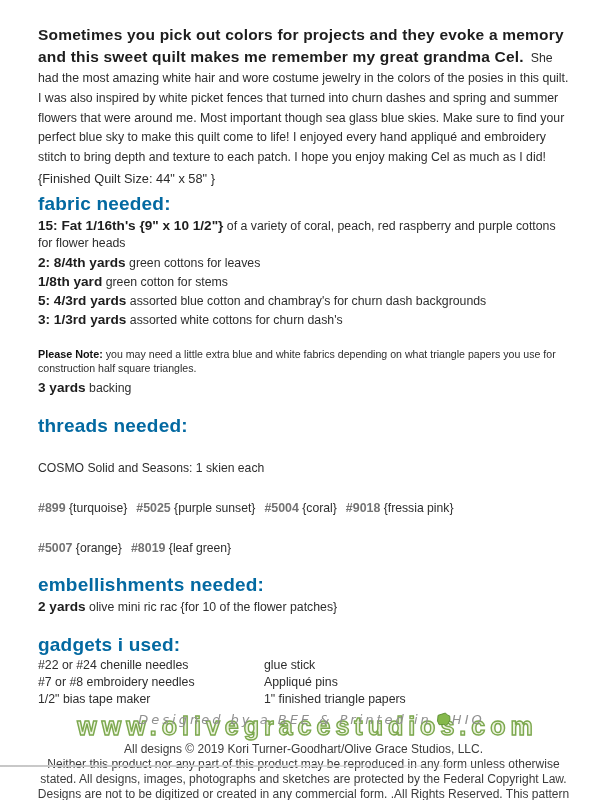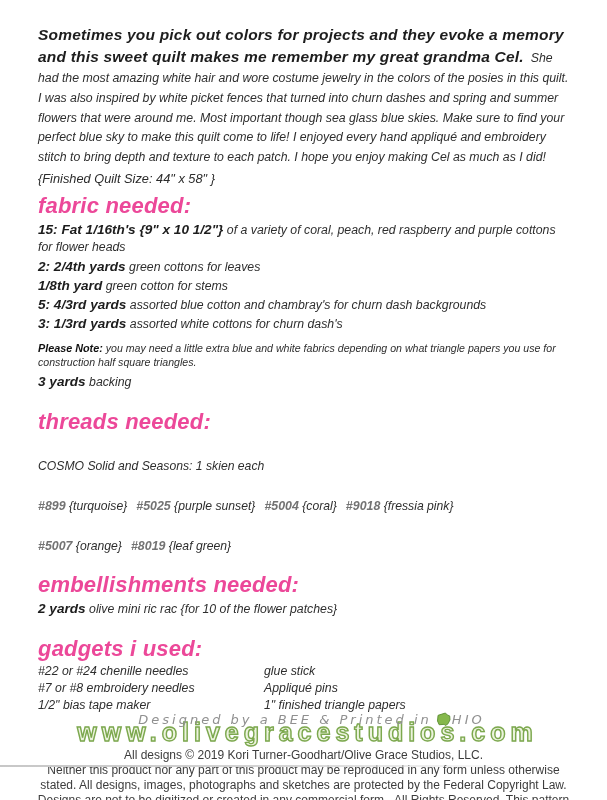--- a/index.html
+++ b/index.html
@@ -1,34 +1,34 @@
 <!DOCTYPE html>
 <html><head>
 <meta charset="utf-8">
 <style>
   html,body { margin:0; padding:0; background:#ffffff; }
   .page {
     position:relative; width:607px; height:800px; background:#ffffff;
     font-family:"Liberation Sans", sans-serif; color:#2e2e2e; overflow:hidden;
   }
-  .content { padding:24px 36px 0 38px;font-style:italic; }
+  .content { padding:24px 36px 0 38px; }
 
   .intro { margin:0 0 4px 0; }
   .intro .lead { font-size:15.5px; font-weight:700; color:#1d1d1d; line-height:1.42; letter-spacing:0.2px; }
   .intro .rest { font-size:12.3px; line-height:1.45; color:#2e2e2e; margin-left:7px; }
 
   .quiltsize { font-size:12.8px; margin:3px 0 1px; color:#2b2b2b; }
 
-  h2.section { font-size:22px; font-weight:700; color:#ec4899; margin:7px 0 1px; letter-spacing:0.2px; }
+  h2.section { font-size:19px; font-weight:700; color:#0369a1; margin:7px 0 1px; letter-spacing:0.2px; }
   h2.tight { margin-top:17px; }
 
   .fitem { font-size:12.3px; line-height:1.4; color:#2e2e2e; }
   .fitem b { font-size:13.6px; color:#1d1d1d; }
 
-  .note { font-size:10.6px; line-height:1.32; margin:8px 0 2px; color:#2e2e2e; }
+  .note { font-size:10.6px; line-height:1.32; margin:18px 0 2px; color:#2e2e2e; }
   .note b { font-size:10.8px; color:#111; }
 
   .tline { font-size:12.2px; line-height:1.4; color:#2e2e2e;margin-top:23px; }
   .tcolor { margin-right:9px; white-space:nowrap; }
   .tcolor b { font-size:12.4px; color:#737373; }
 
   .gadget-cols { display:flex; font-size:12.3px; line-height:1.42;align-items:flex-end; }
   .gcol-left { width:226px; }
 
   .url {
@@ -59,21 +59,21 @@
 
 <div class="page">
   <div class="content">
 
     <p class="intro"><span class="lead">Sometimes you pick out colors for projects and they evoke a memory and this sweet quilt makes me remember my great grandma Cel.</span><span class="rest">She had the most amazing white hair and wore costume jewelry in the colors of the posies in this quilt.  I was also inspired by white picket fences that turned into churn dashes and spring and summer flowers that were around me.  Most important though sea glass blue skies.  Make sure to find your perfect blue sky to make this quilt come to life! I enjoyed every hand appliqué and embroidery stitch to bring depth and texture to each patch.  I hope you enjoy making Cel as much as I did!</span></p>
 
     <div class="quiltsize">{Finished Quilt Size: 44" x 58" }</div>
 
     <h2 class="section">fabric needed:</h2>
     <div class="fitem"><b>15: Fat 1/16th's {9" x 10 1/2"}</b><span>  of a variety of coral, peach, red raspberry and purple cottons for flower heads</span></div>
-    <div class="fitem"><b>2: 2/4th yards</b><span> green cottons for leaves</span></div>
+    <div class="fitem"><b>2: 8/4th yards</b><span> green cottons for leaves</span></div>
     <div class="fitem"><b>1/8th yard</b><span> green cotton for stems</span></div>
     <div class="fitem"><b>5: 4/3rd yards</b><span> assorted blue cotton and chambray's for churn dash backgrounds</span></div>
     <div class="fitem"><b>3: 1/3rd yards</b><span> assorted white cottons for churn dash's</span></div>
     <div class="note"><b>Please Note:</b><span> you may need a little extra blue and white fabrics depending on what triangle papers you use for construction half square triangles.</span></div>
     <div class="fitem"><b>3 yards</b><span> backing</span></div>
 
     <h2 class="section tight">threads needed:</h2>
     <div class="tline">COSMO Solid and Seasons: 1 skien each</div>
     <div class="tline"><span class="tcolor"><b>#899</b><span> {turquoise}</span></span><span class="tcolor"><b>#5025</b><span> {purple  sunset}</span></span><span class="tcolor"><b>#5004</b><span> {coral}</span></span><span class="tcolor"><b>#9018</b><span> {fressia pink}</span></span></div>
     <div class="tline"><span class="tcolor"><b>#5007</b><span> {orange}</span></span><span class="tcolor"><b>#8019</b><span> {leaf green}</span></span></div>

